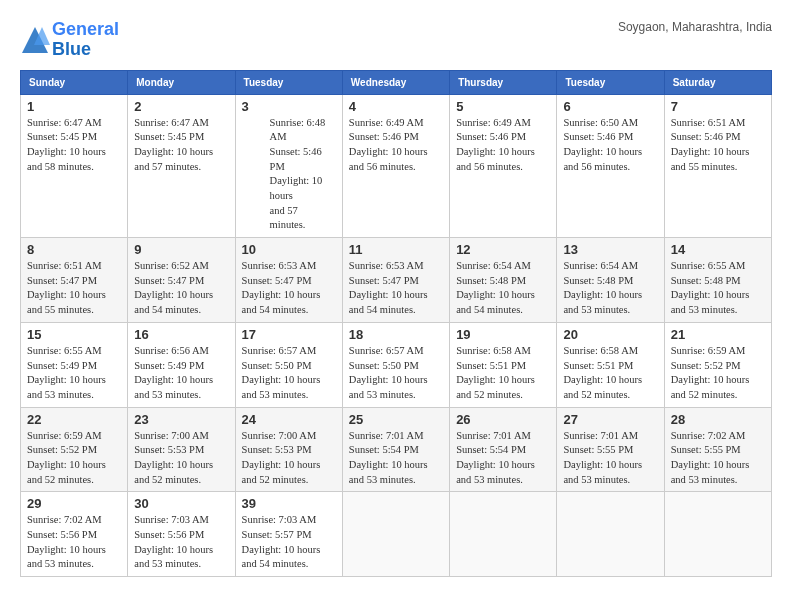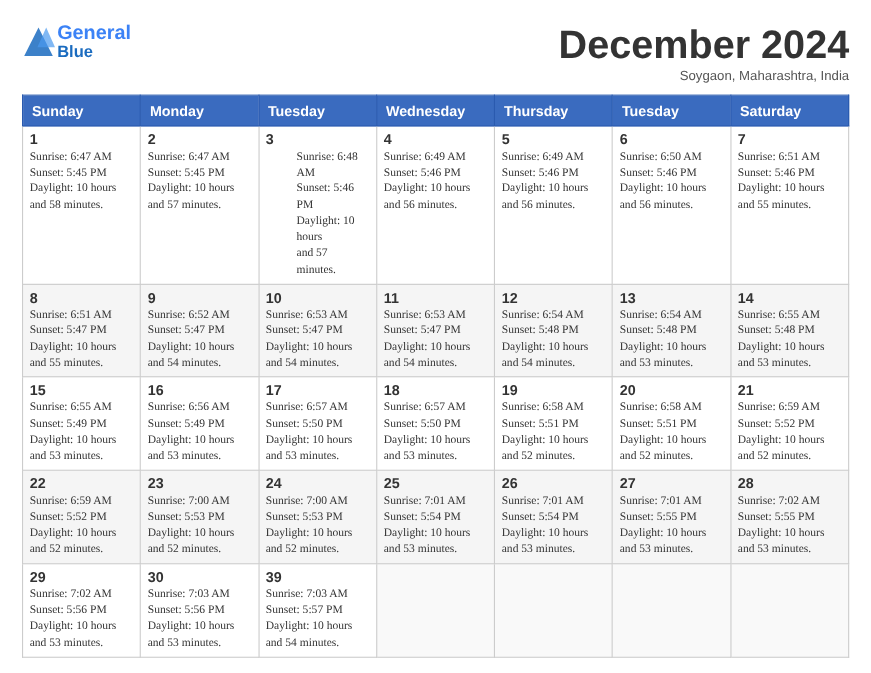--- a/index.html
+++ b/index.html
@@ -24,21 +24,21 @@
       display: flex;
       flex-direction: column;
       line-height: 1.1;
     }
     .logo-general {
       font-size: 18px;
       font-weight: bold;
       color: #3b82f6;
     }
     .logo-blue {
-      font-size: 15px;
+      font-size: 18px;
       font-weight: bold;
       color: #1a6bbf;
     }
     .logo-icon {
       width: 30px;
       height: 30px;
       margin-right: 2px;
     }
     .title-section {
       text-align: right;
@@ -55,21 +55,21 @@
     .calendar {
       width: 100%;
       border-collapse: collapse;
       font-size: 11px;
     }
     .calendar th {
       background-color: #3a6bbf;
       color: #fff;
       text-align: left;
       padding: 6px 8px;
-      font-size: 13px;
+      font-size: 10px;
       font-weight: bold;
       border: 1px solid #2a5aaf;
     }
     .calendar td {
       vertical-align: top;
       border: 1px solid #ccc;
       padding: 4px 6px;
       width: 14.28%;
       background: #fff;
       min-height: 70px;
@@ -102,21 +102,20 @@
     <svg class="logo-icon" viewBox="0 0 30 30">
       <polygon points="15,2 28,28 2,28" fill="#1a6bbf" opacity="0.85"></polygon>
       <polygon points="22,2 30,20 14,20" fill="#4a9aef" opacity="0.7"></polygon>
     </svg>
     <div class="logo-text">
       <span class="logo-general">General</span>
       <span class="logo-blue">Blue</span>
     </div>
   </div>
   <div class="title-section">
-    <div class="main-title">December 2024</div>
     <div class="subtitle">Soygaon, Maharashtra, India</div>
   </div>
 </div>
 
 <table class="calendar">
   <thead>
     <tr>
     <th>Sunday</th>
         <th>Monday</th>
         <th>Tuesday</th>

